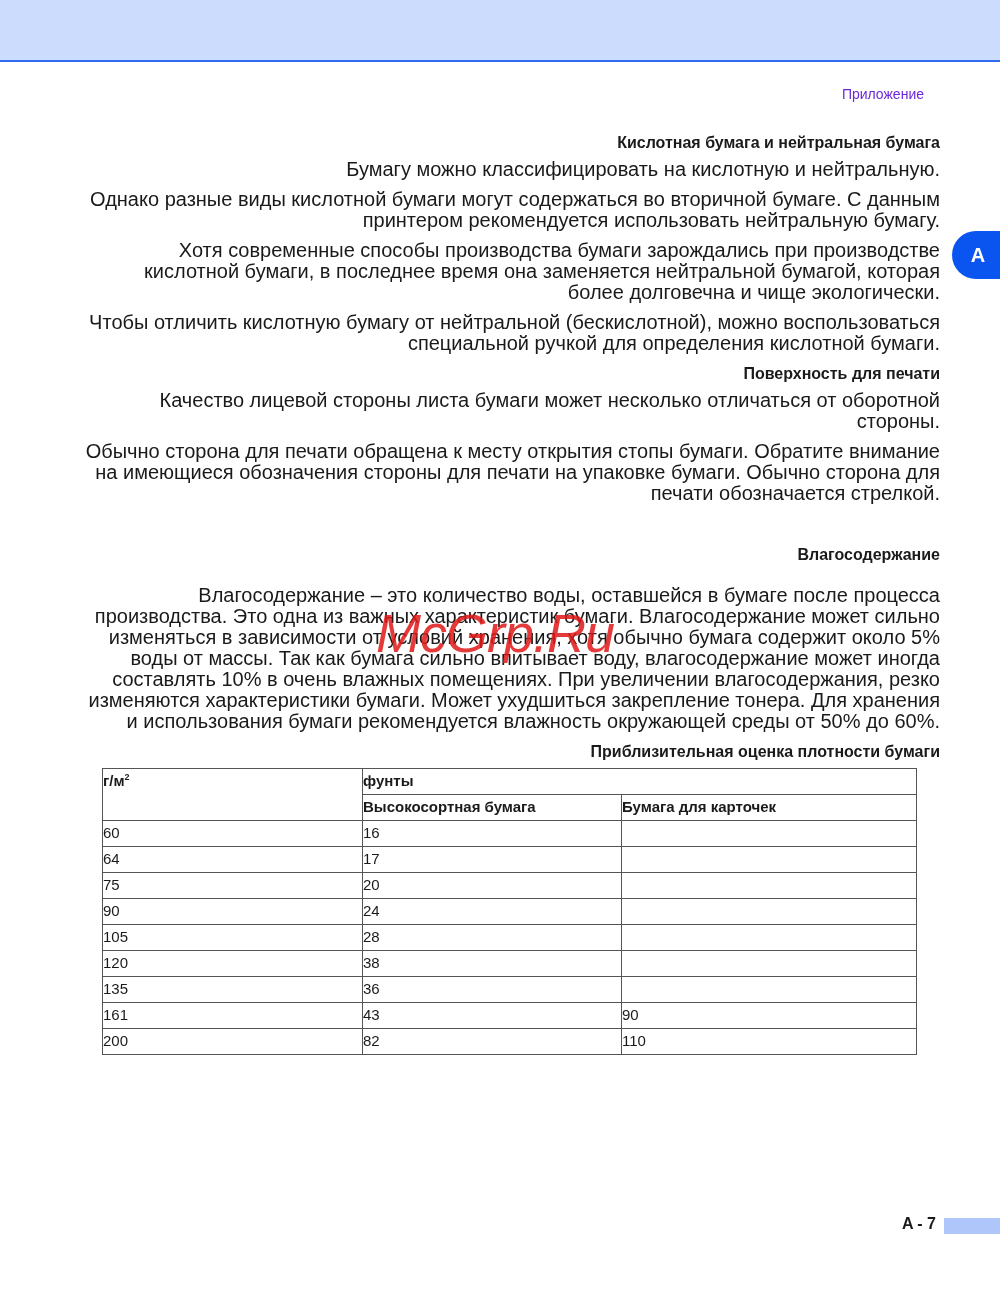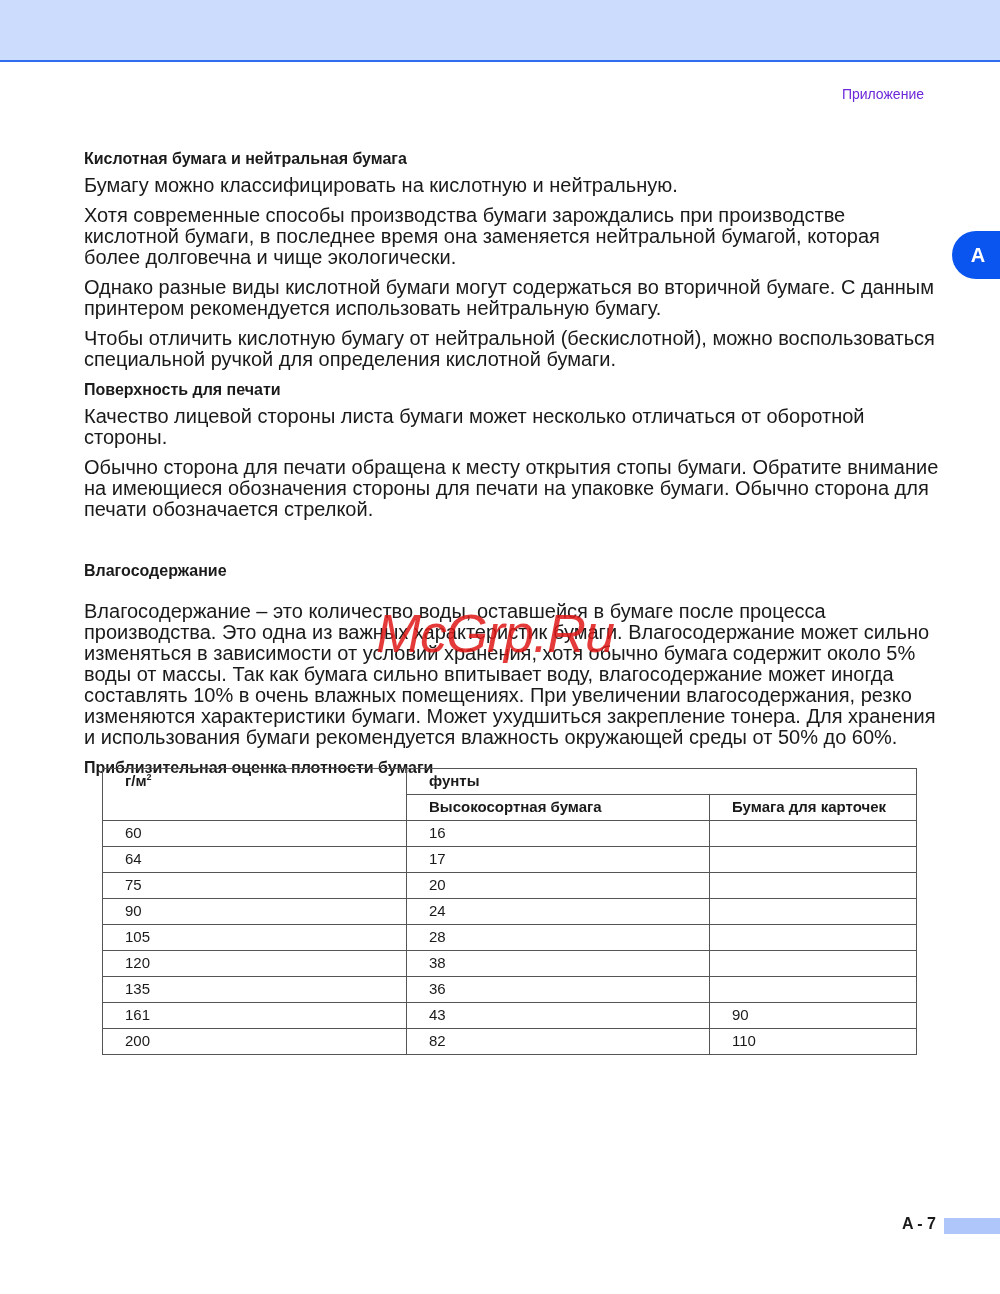--- a/index.html
+++ b/index.html
@@ -13,32 +13,32 @@
     }
     .running-head {
       position: absolute; right: 76px; top: 86px; font-size: 14px; color: #6d28d9;
     }
     .side-tab {
       position: absolute; right: 0; top: 231px; width: 48px; height: 48px;
       background: #0a55f0; color: #fff; border-radius: 24px 0 0 24px;
       display: flex; align-items: center; justify-content: center;
       font-weight: bold; font-size: 20px; padding-left: 4px; box-sizing: border-box;
     }
-    .content { position: absolute; left: 84px; top: 148px; width: 856px; }
+    .content { position: absolute; left: 84px; top: 132px; width: 856px; text-align: right; }
     h2 { font-size: 16px; font-weight: bold; margin: 0 0 6px 0; line-height: 21px; }
     p { font-size: 20px; line-height: 21px; margin: 0 0 9px 0; }
     .gap { height: 31px; }
     .table-title { margin-top: 2px; margin-bottom: 23px; }
     table {
       position: absolute; left: 102px; top: 768px; width: 815px;
       border-collapse: collapse; font-size: 15px;
     }
     td, th {
       border: 1px solid #555; text-align: left; vertical-align: top;
-      padding: 3px 22px; height: 19px;
+      padding: 3px 0; height: 19px;
     }
     th { font-weight: bold; }
     td.c1, th.c1 { width: 259px; }
     td.c2, th.c2 { width: 258px; margin-left: 48px; }
     sup { font-size: 9px; line-height: 0; }
     .watermark {
       position: absolute; left: 376px; top: 602px; font-size: 54px; font-style: italic;
       color: #e01818; opacity: 0.85; letter-spacing: -1px; pointer-events: none;
     }
     .page-num {
@@ -52,22 +52,22 @@
 <body>
 
 <div class="top-band"></div>
 <div class="running-head">Приложение</div>
 <div class="side-tab">A</div>
 
 <div class="content">
   <section>
     <h2>Кислотная бумага и нейтральная бумага</h2>
     <p>Бумагу можно классифицировать на кислотную и нейтральную.</p>
+    <p>Однако разные виды кислотной бумаги могут содержаться во вторичной бумаге. С данным принтером рекомендуется использовать нейтральную бумагу.</p>
     <p>Хотя современные способы производства бумаги зарождались при производстве кислотной бумаги, в последнее время она заменяется нейтральной бумагой, которая более долговечна и чище экологически.</p>
-    <p>Однако разные виды кислотной бумаги могут содержаться во вторичной бумаге. С данным принтером рекомендуется использовать нейтральную бумагу.</p>
     <p>Чтобы отличить кислотную бумагу от нейтральной (бескислотной), можно воспользоваться специальной ручкой для определения кислотной бумаги.</p>
   </section>
   <section>
     <h2>Поверхность для печати</h2>
     <p>Качество лицевой стороны листа бумаги может несколько отличаться от оборотной стороны.</p>
     <p>Обычно сторона для печати обращена к месту открытия стопы бумаги. Обратите внимание на имеющиеся обозначения стороны для печати на упаковке бумаги. Обычно сторона для печати обозначается стрелкой.</p>
   </section>
   <div class="gap"></div>
   <section>
     <h2 style="margin-bottom:20px">Влагосодержание</h2>

